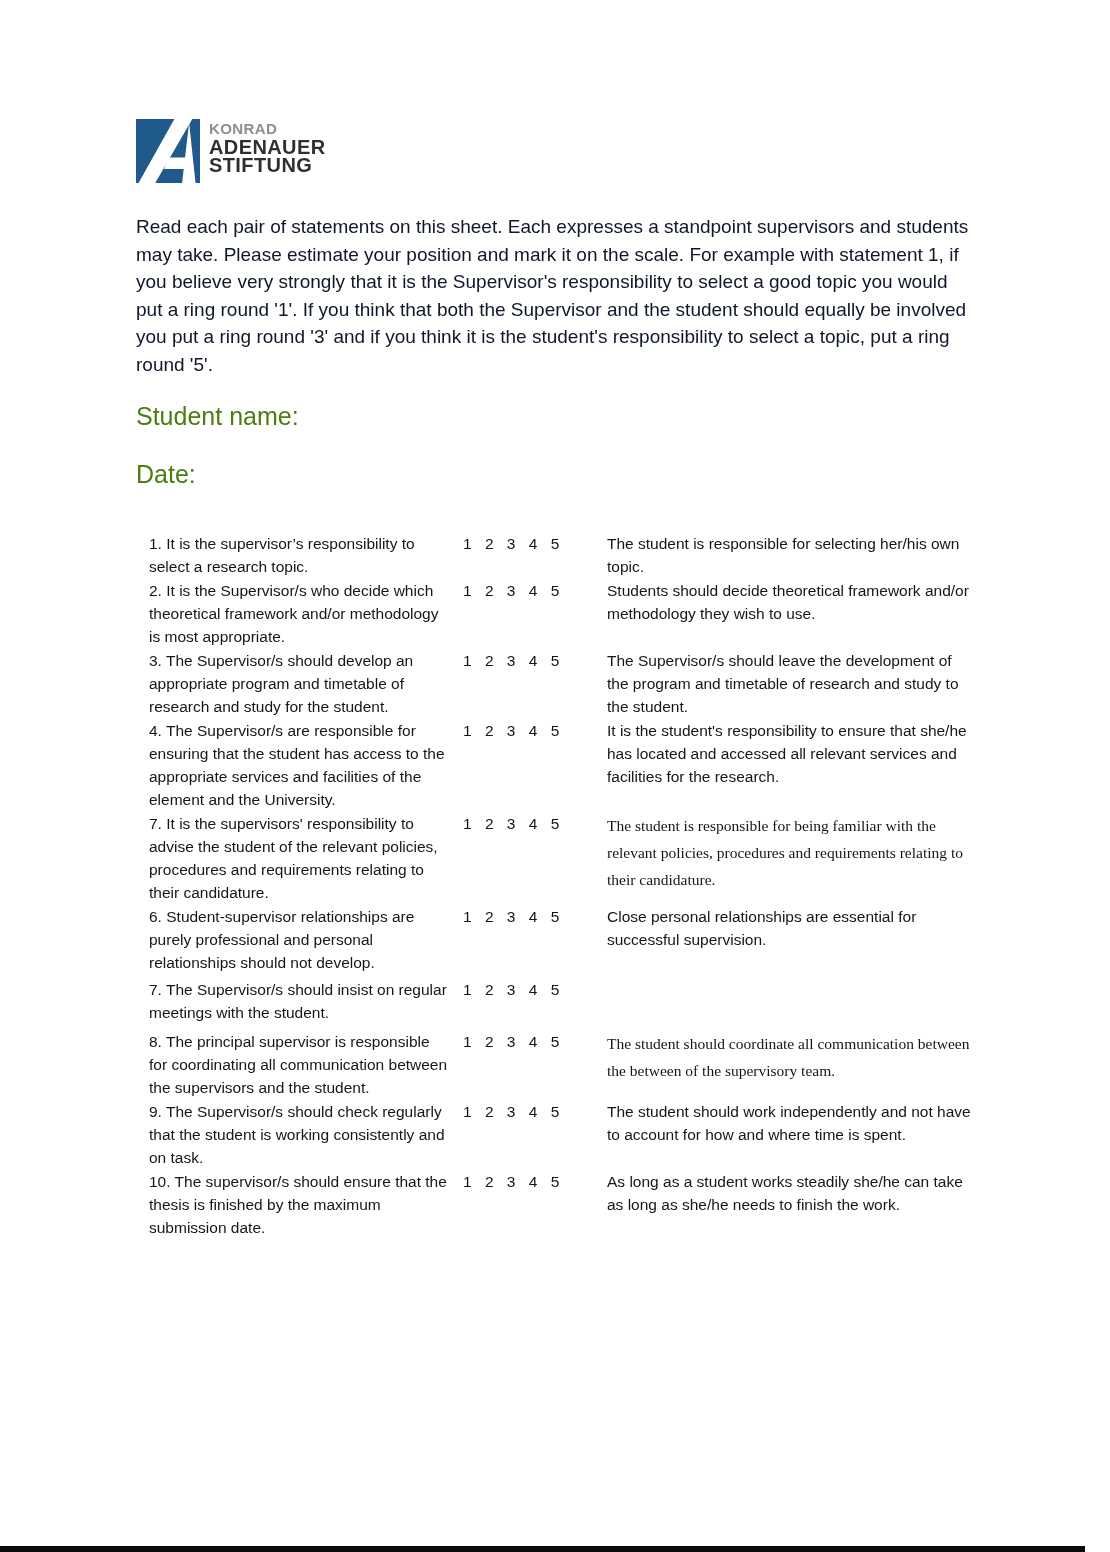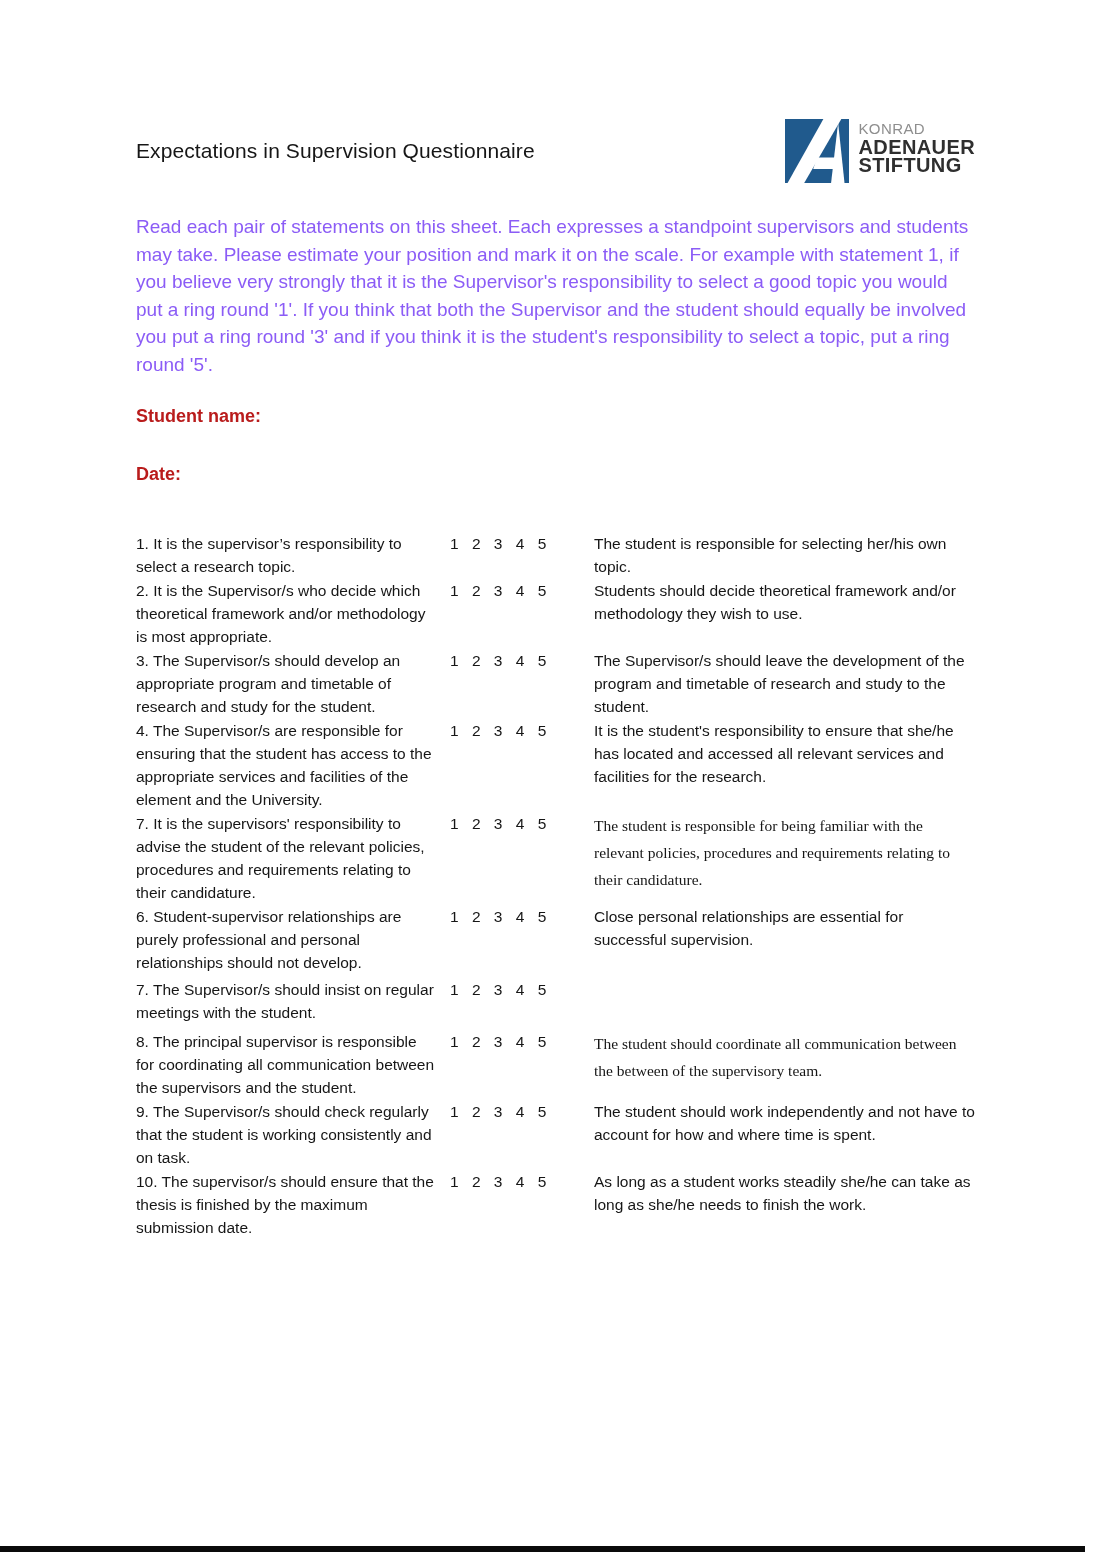--- a/index.html
+++ b/index.html
@@ -12,35 +12,35 @@
     overflow:hidden;
   }
   .page { padding:0 135px 0 136px; }
 
   
   .header { display:flex; justify-content:space-between; align-items:flex-start; }
   .doc-title { margin-top:139px; font-size:21px; font-weight:400; color:#161616; letter-spacing:0.1px; }
   .logo { margin-top:117px; display:flex; align-items:flex-start; }
   .logo-mark { width:64px; height:68px; display:block; }
   .logo-text { margin-left:9px; margin-top:3px; line-height:18px; letter-spacing:0.4px; }
-  .logo-text .l1 { font-size:15px; color:#8e8e8e; font-weight:400; }
+  .logo-text .l1 { font-size:15px; color:#8e8e8e; font-weight:700; }
   .logo-text .l2, .logo-text .l3 { font-size:20px; color:#2f2f2f; font-weight:700; }
 
   
   .directions-heading { margin-top:13px; font-size:19px; line-height:27px; color:#161616; }
-  .directions-text { margin-top:28px; font-size:19px; line-height:27.5px; color:#8b5cf6; max-width:845px; }
+  .directions-text { margin-top:28px; font-size:19px; line-height:27.5px; color:#0f172a; max-width:845px; }
 
   
-  .field { font-size:18px; line-height:27px; color:#b91c1c;font-weight:bold; }
+  .field { font-size:25px; line-height:27px; color:#4d7c0f; }
   .field.student { margin-top:25px; }
   .field.supervisor { margin-top:33px; }
   .field.date { margin-top:31px; }
 
   
-  .qtable { margin-top:44px; }
+  .qtable { margin-top:44px;margin-left:13px; }
   .qrow {
     display:grid;
     grid-template-columns:300px 130px 1fr;
     column-gap:14px;
     margin-bottom:1px;
   }
   .qrow.r7 { margin-top:4px; }
   .qrow.r8 { margin-top:6px; }
   .cell { font-size:15.5px; line-height:23px; color:#161616; }
   .scale-cell { white-space:nowrap; word-spacing:9px; }
@@ -51,21 +51,20 @@
     position:absolute; left:0; bottom:0;
     width:1085px; height:6px; background:#0a0a0a;
   }
 </style>
 </head>
 <body>
 
 <div class="page">
 
   <div class="header">
-    <h1 class="doc-title">Expectations in Supervision Questionnaire</h1>
 
     <div class="logo">
       <svg class="logo-mark" viewBox="0 0 100 100" aria-hidden="true">
         <rect x="0" y="0" width="100" height="100" fill="#205a8d"></rect>
         <polygon points="60,0 88,0 30,100 4,100" fill="#ffffff"></polygon>
         <polygon points="83,6 93,100 72,100" fill="#ffffff"></polygon>
         <polygon points="50,60 78,60 82,78 44,78" fill="#ffffff"></polygon>
       </svg>
       <div class="logo-text">
         <div class="l1">KONRAD</div>

